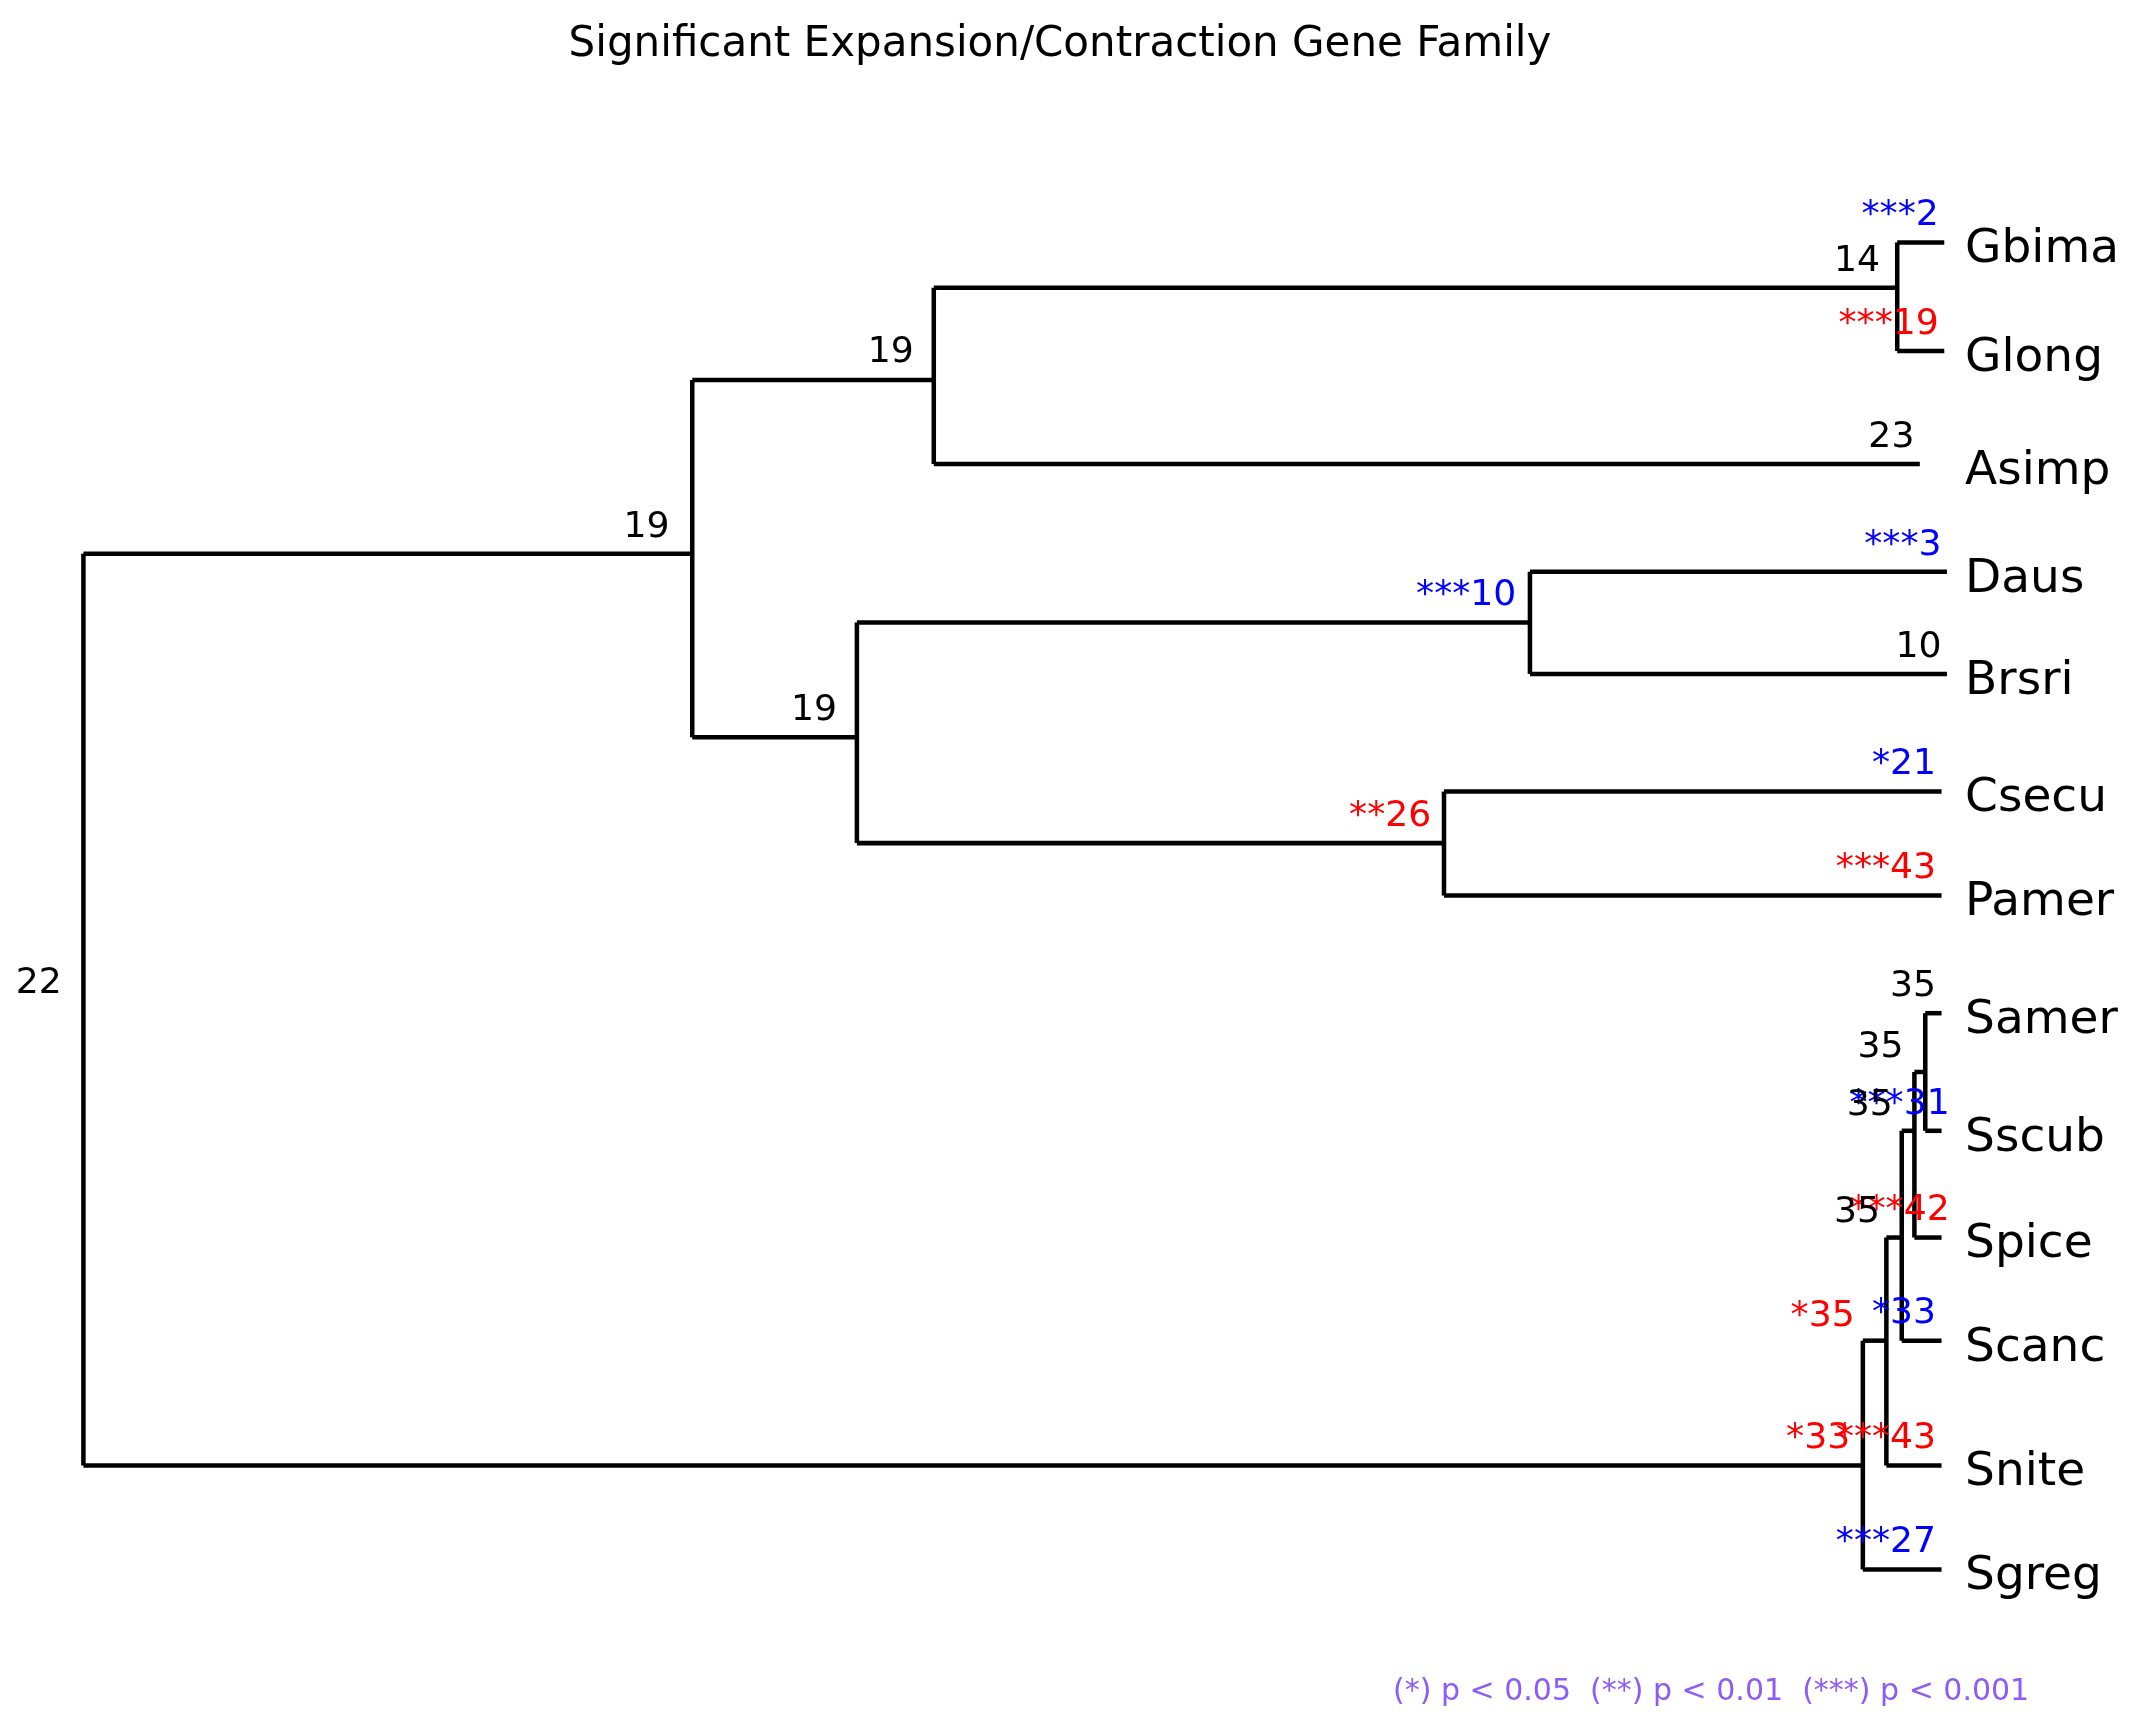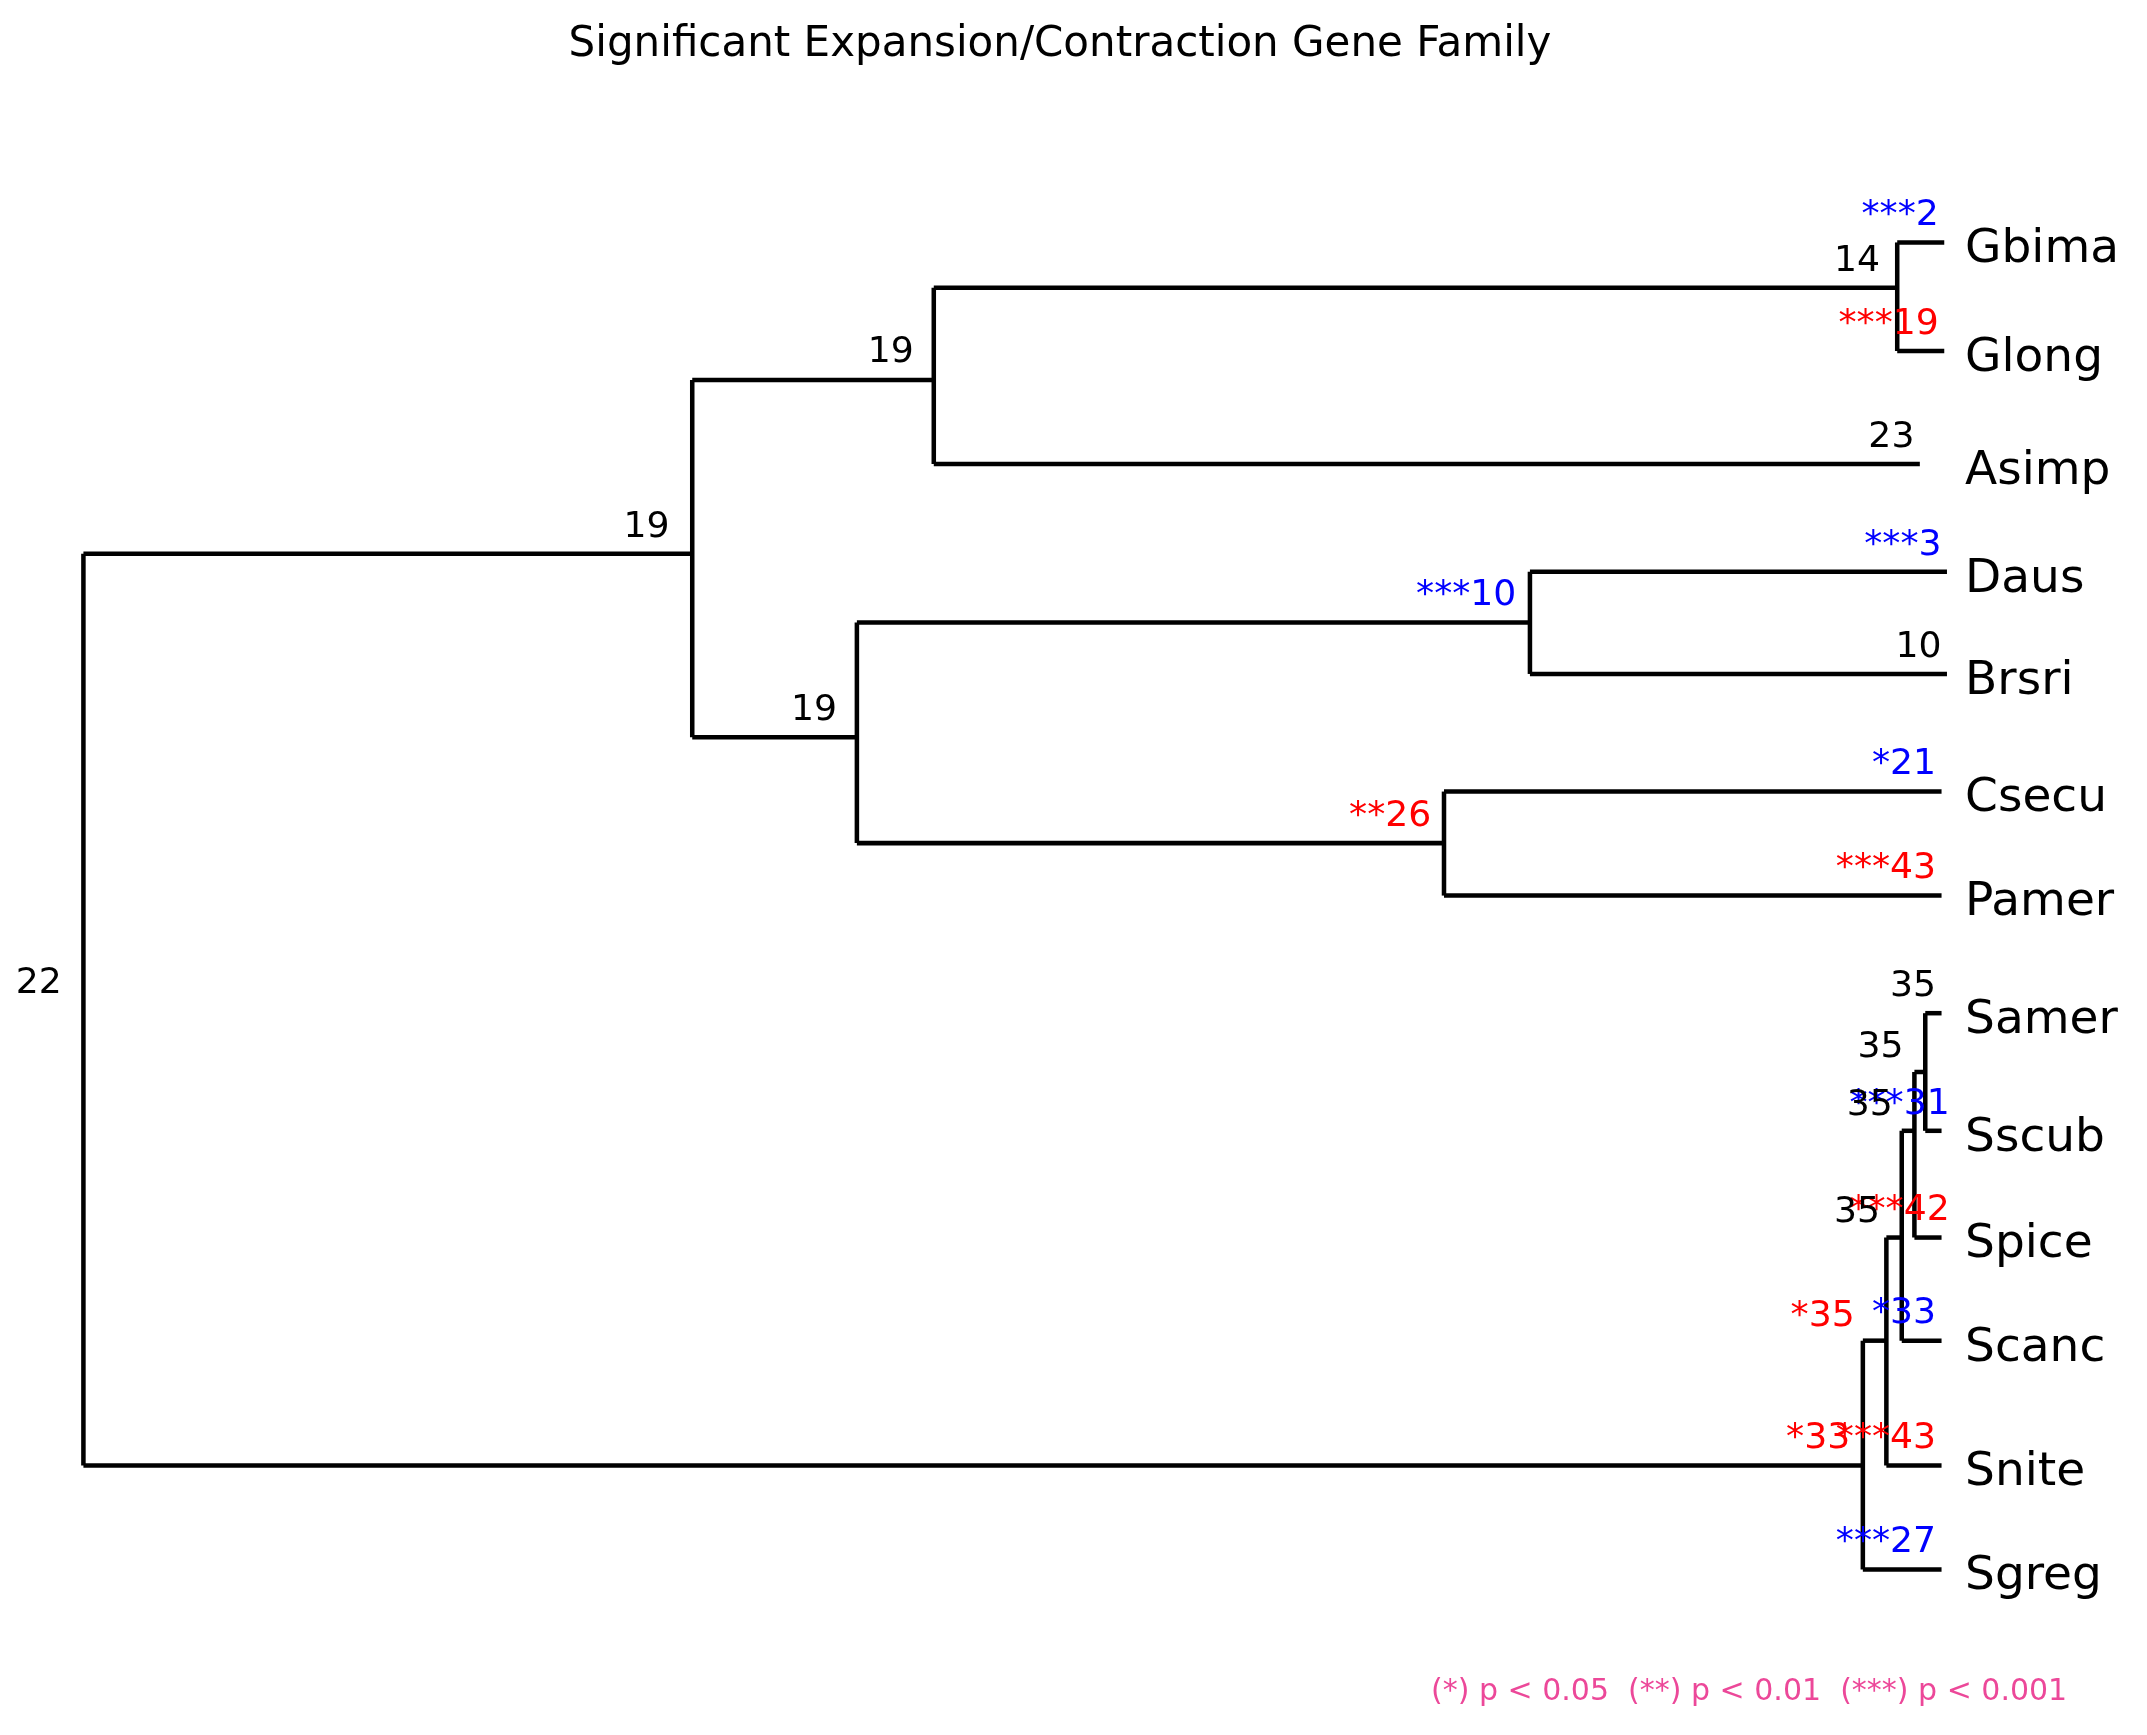--- a/index.html
+++ b/index.html
@@ -54,23 +54,22 @@
     font-family: "DejaVu Sans", sans-serif;
     font-size: 40px;
   }
   text.node-value.neutral { fill: #000000; }
   text.node-value.expansion { fill: #0000ff; }
   text.node-value.contraction { fill: #ff0000; }
   .footnote {
     position: absolute;
     font-family: "DejaVu Sans", sans-serif;
     font-size: 30px;
-    color: #ec4899;
+    color: #8b5cf6;
     white-space: pre;
-    margin-left: 38px;
   }
 </style>
 </head>
 <body>
 
 <div id="root-canvas">
 
   <div class="title-block">
     <div class="title-line">Significant Expansion/Contraction Gene Family</div>
   </div>

